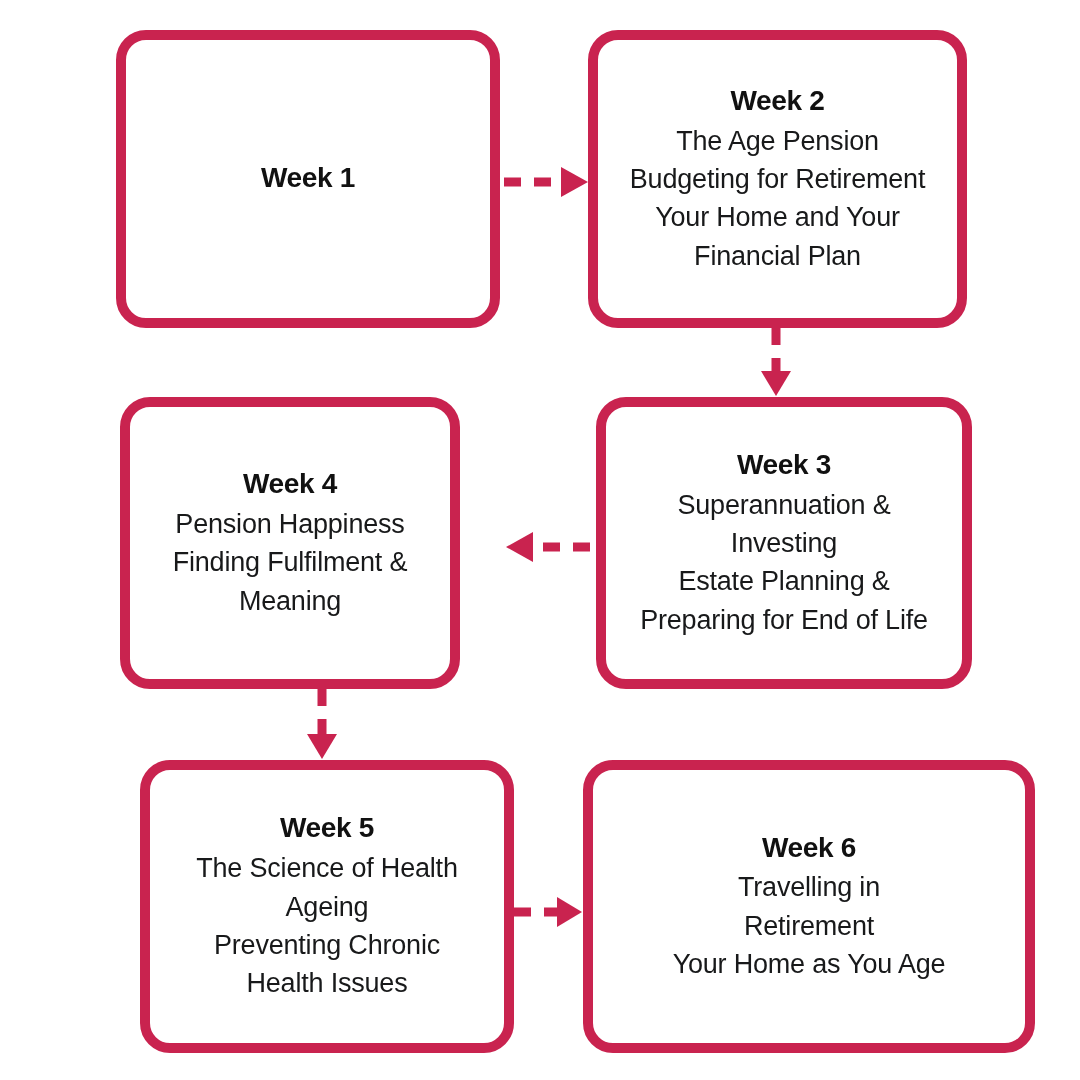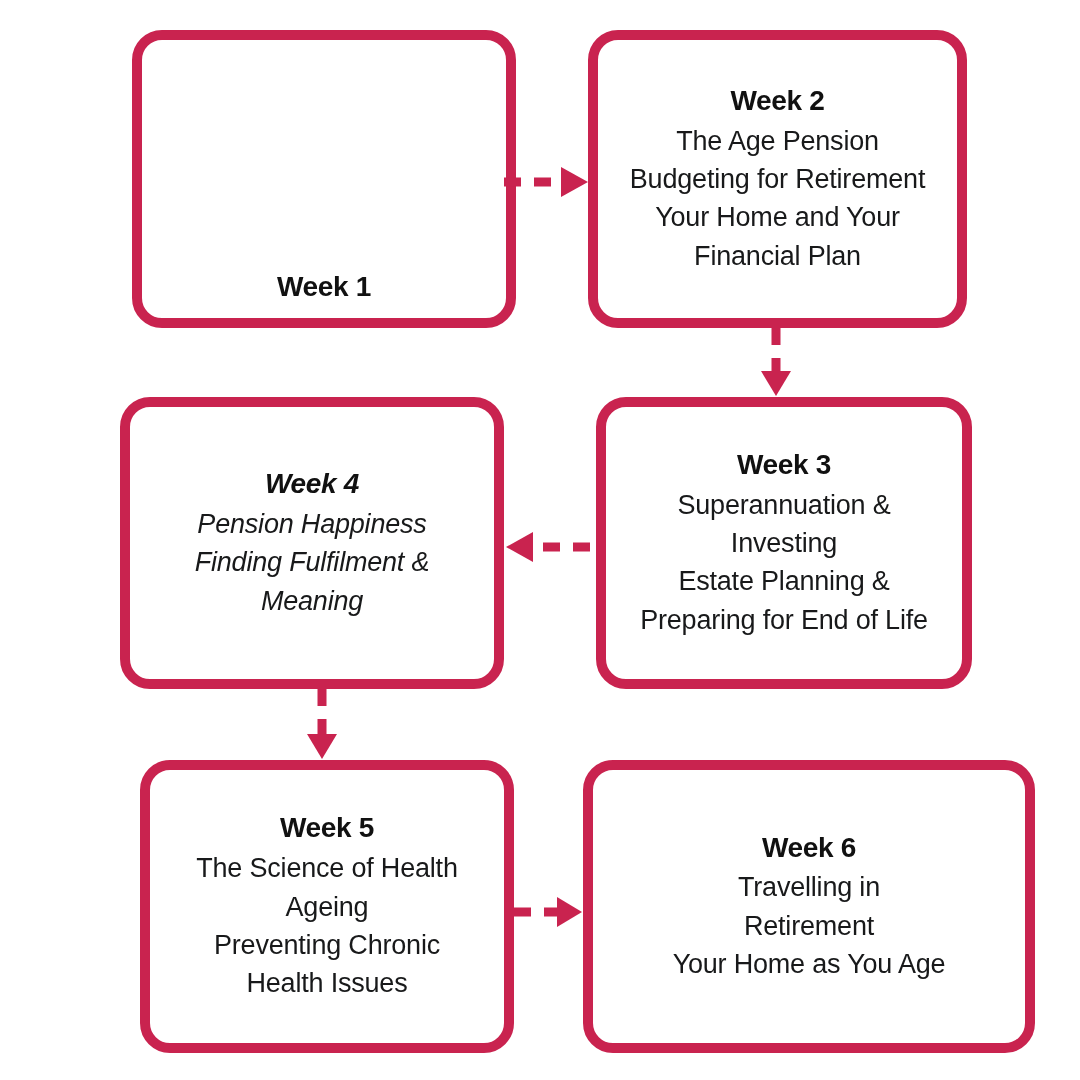--- a/index.html
+++ b/index.html
@@ -50,23 +50,23 @@
   .week-line {
     font-size: 27px;
     font-weight: 400;
     color: #18191a;
     line-height: 1.42;
     letter-spacing: -0.2px;
     white-space: nowrap;
   }
 
   
-  #box-week-1 { left: 132px;  top: 30px;   width: 384px; height: 298px; justify-content: flex-end; }
+  #box-week-1 { left: 116px;  top: 30px;   width: 384px; height: 298px; }
   #box-week-2 { left: 588px;  top: 30px;   width: 379px; height: 298px; }
-  #box-week-4 { left: 120px;  top: 397px;  width: 384px; height: 292px; font-style: italic; }
+  #box-week-4 { left: 120px;  top: 397px;  width: 340px; height: 292px; }
   #box-week-3 { left: 588px;  top: 397px;  width: 376px; height: 292px; margin-left: 8px; }
   #box-week-5 { left: 140px;  top: 760px;  width: 374px; height: 293px; text-align: right; }
   #box-week-6 { left: 583px;  top: 760px;  width: 452px; height: 293px; }
 
   
   .arrow {
     position: absolute;
     overflow: visible;
   }
   .arrow svg { display: block; overflow: visible; }

